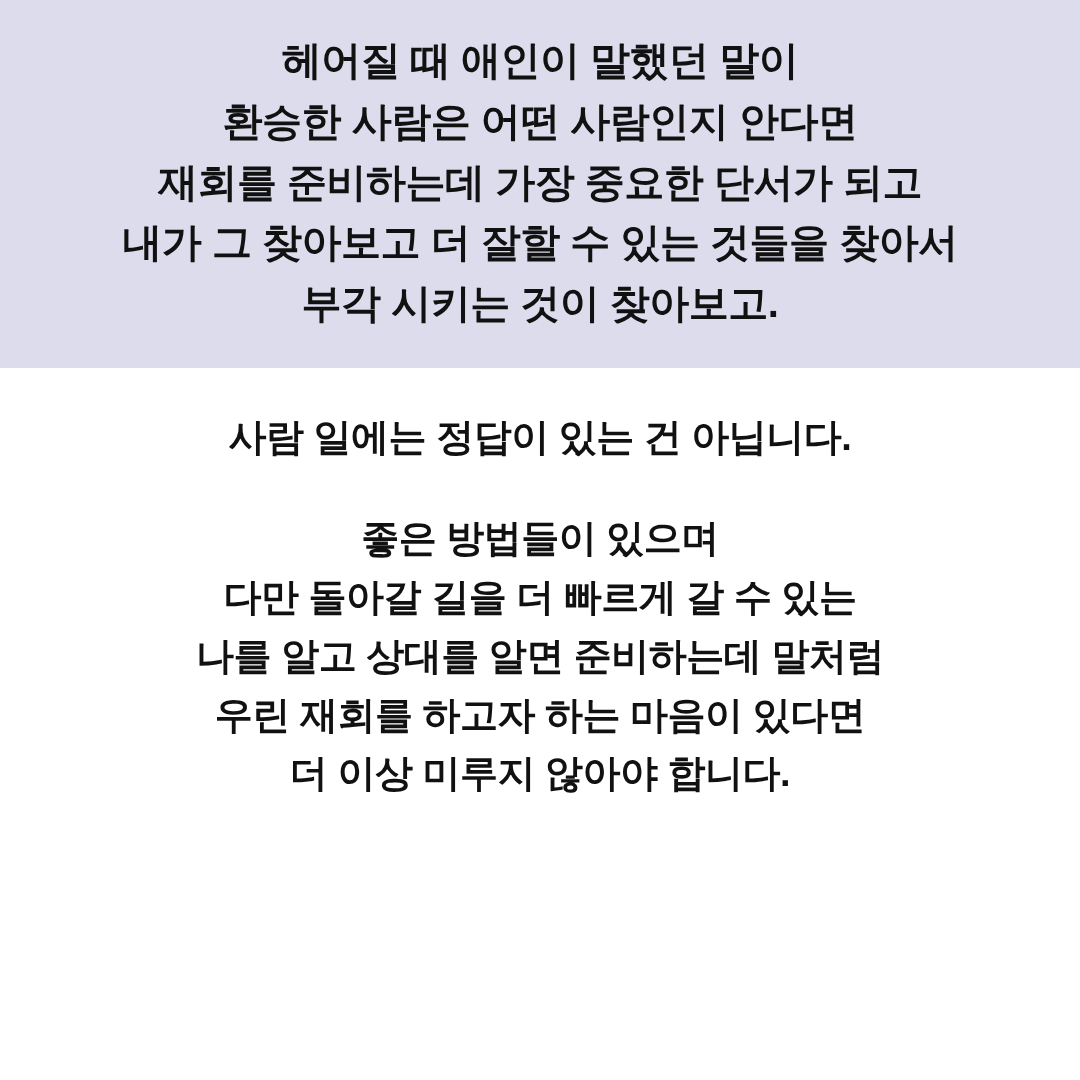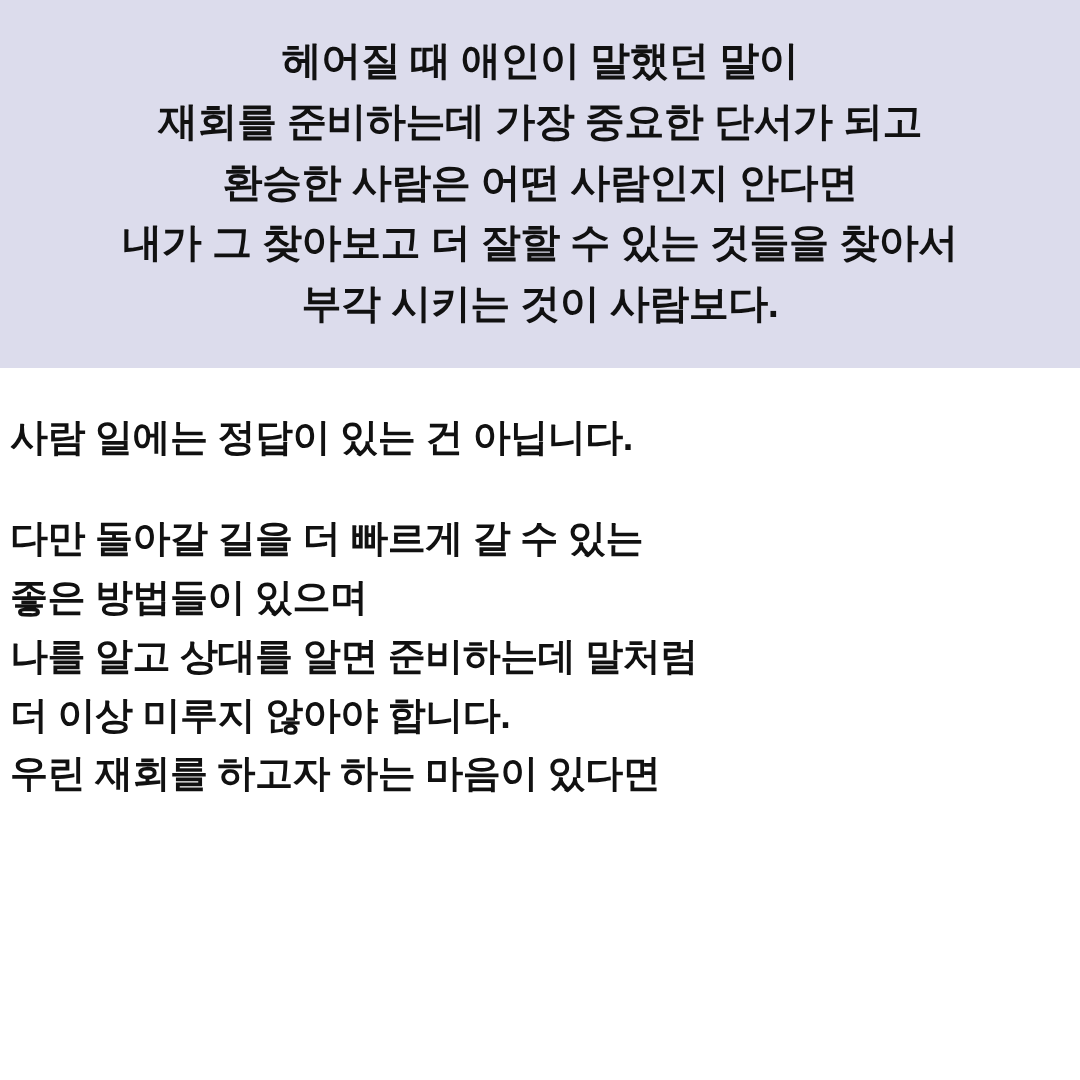--- a/index.html
+++ b/index.html
@@ -32,21 +32,21 @@
     font-size: 40px;
     font-weight: 700;
     color: #111111;
     line-height: 1.52;
     letter-spacing: -0.5px;
     white-space: nowrap;
   }
   .body-block {
     width: 1080px;
     box-sizing: border-box;
-    text-align: left;
+    text-align: center;
     padding: 0 10px;
   }
   .para {
     margin: 0;
   }
   .para-line {
     font-size: 38px;
     font-weight: 700;
     color: #111111;
     line-height: 1.55;
@@ -56,39 +56,39 @@
   .spacer-1 { height: 40px; }
   .spacer-2 { height: 42px; }
 </style>
 </head>
 <body>
 
 <div class="page">
 
   <div class="highlight-block">
     <div class="highlight-line">헤어질 때 애인이 말했던 말이</div>
+    <div class="highlight-line">환승한 사람은 어떤 사람인지 안다면</div>
     <div class="highlight-line">재회를 준비하는데 가장 중요한 단서가 되고</div>
-    <div class="highlight-line">환승한 사람은 어떤 사람인지 안다면</div>
     <div class="highlight-line">내가 그 찾아보고 더 잘할 수 있는 것들을 찾아서</div>
-    <div class="highlight-line">부각 시키는 것이 사람보다.</div>
+    <div class="highlight-line">부각 시키는 것이 찾아보고.</div>
   </div>
 
   <div class="spacer-1"></div>
 
   <div class="body-block">
 
     <div class="para">
       <div class="para-line">사람 일에는 정답이 있는 건 아닙니다.</div>
     </div>
 
     <div class="spacer-2"></div>
 
     <div class="para">
+      <div class="para-line">좋은 방법들이 있으며</div>
       <div class="para-line">다만 돌아갈 길을 더 빠르게 갈 수 있는</div>
-      <div class="para-line">좋은 방법들이 있으며</div>
       <div class="para-line">나를 알고 상대를 알면 준비하는데 말처럼</div>
+      <div class="para-line">우린 재회를 하고자 하는 마음이 있다면</div>
       <div class="para-line">더 이상 미루지 않아야 합니다.</div>
-      <div class="para-line">우린 재회를 하고자 하는 마음이 있다면</div>
     </div>
 
   </div>
 
 </div>
 
 </body></html>

